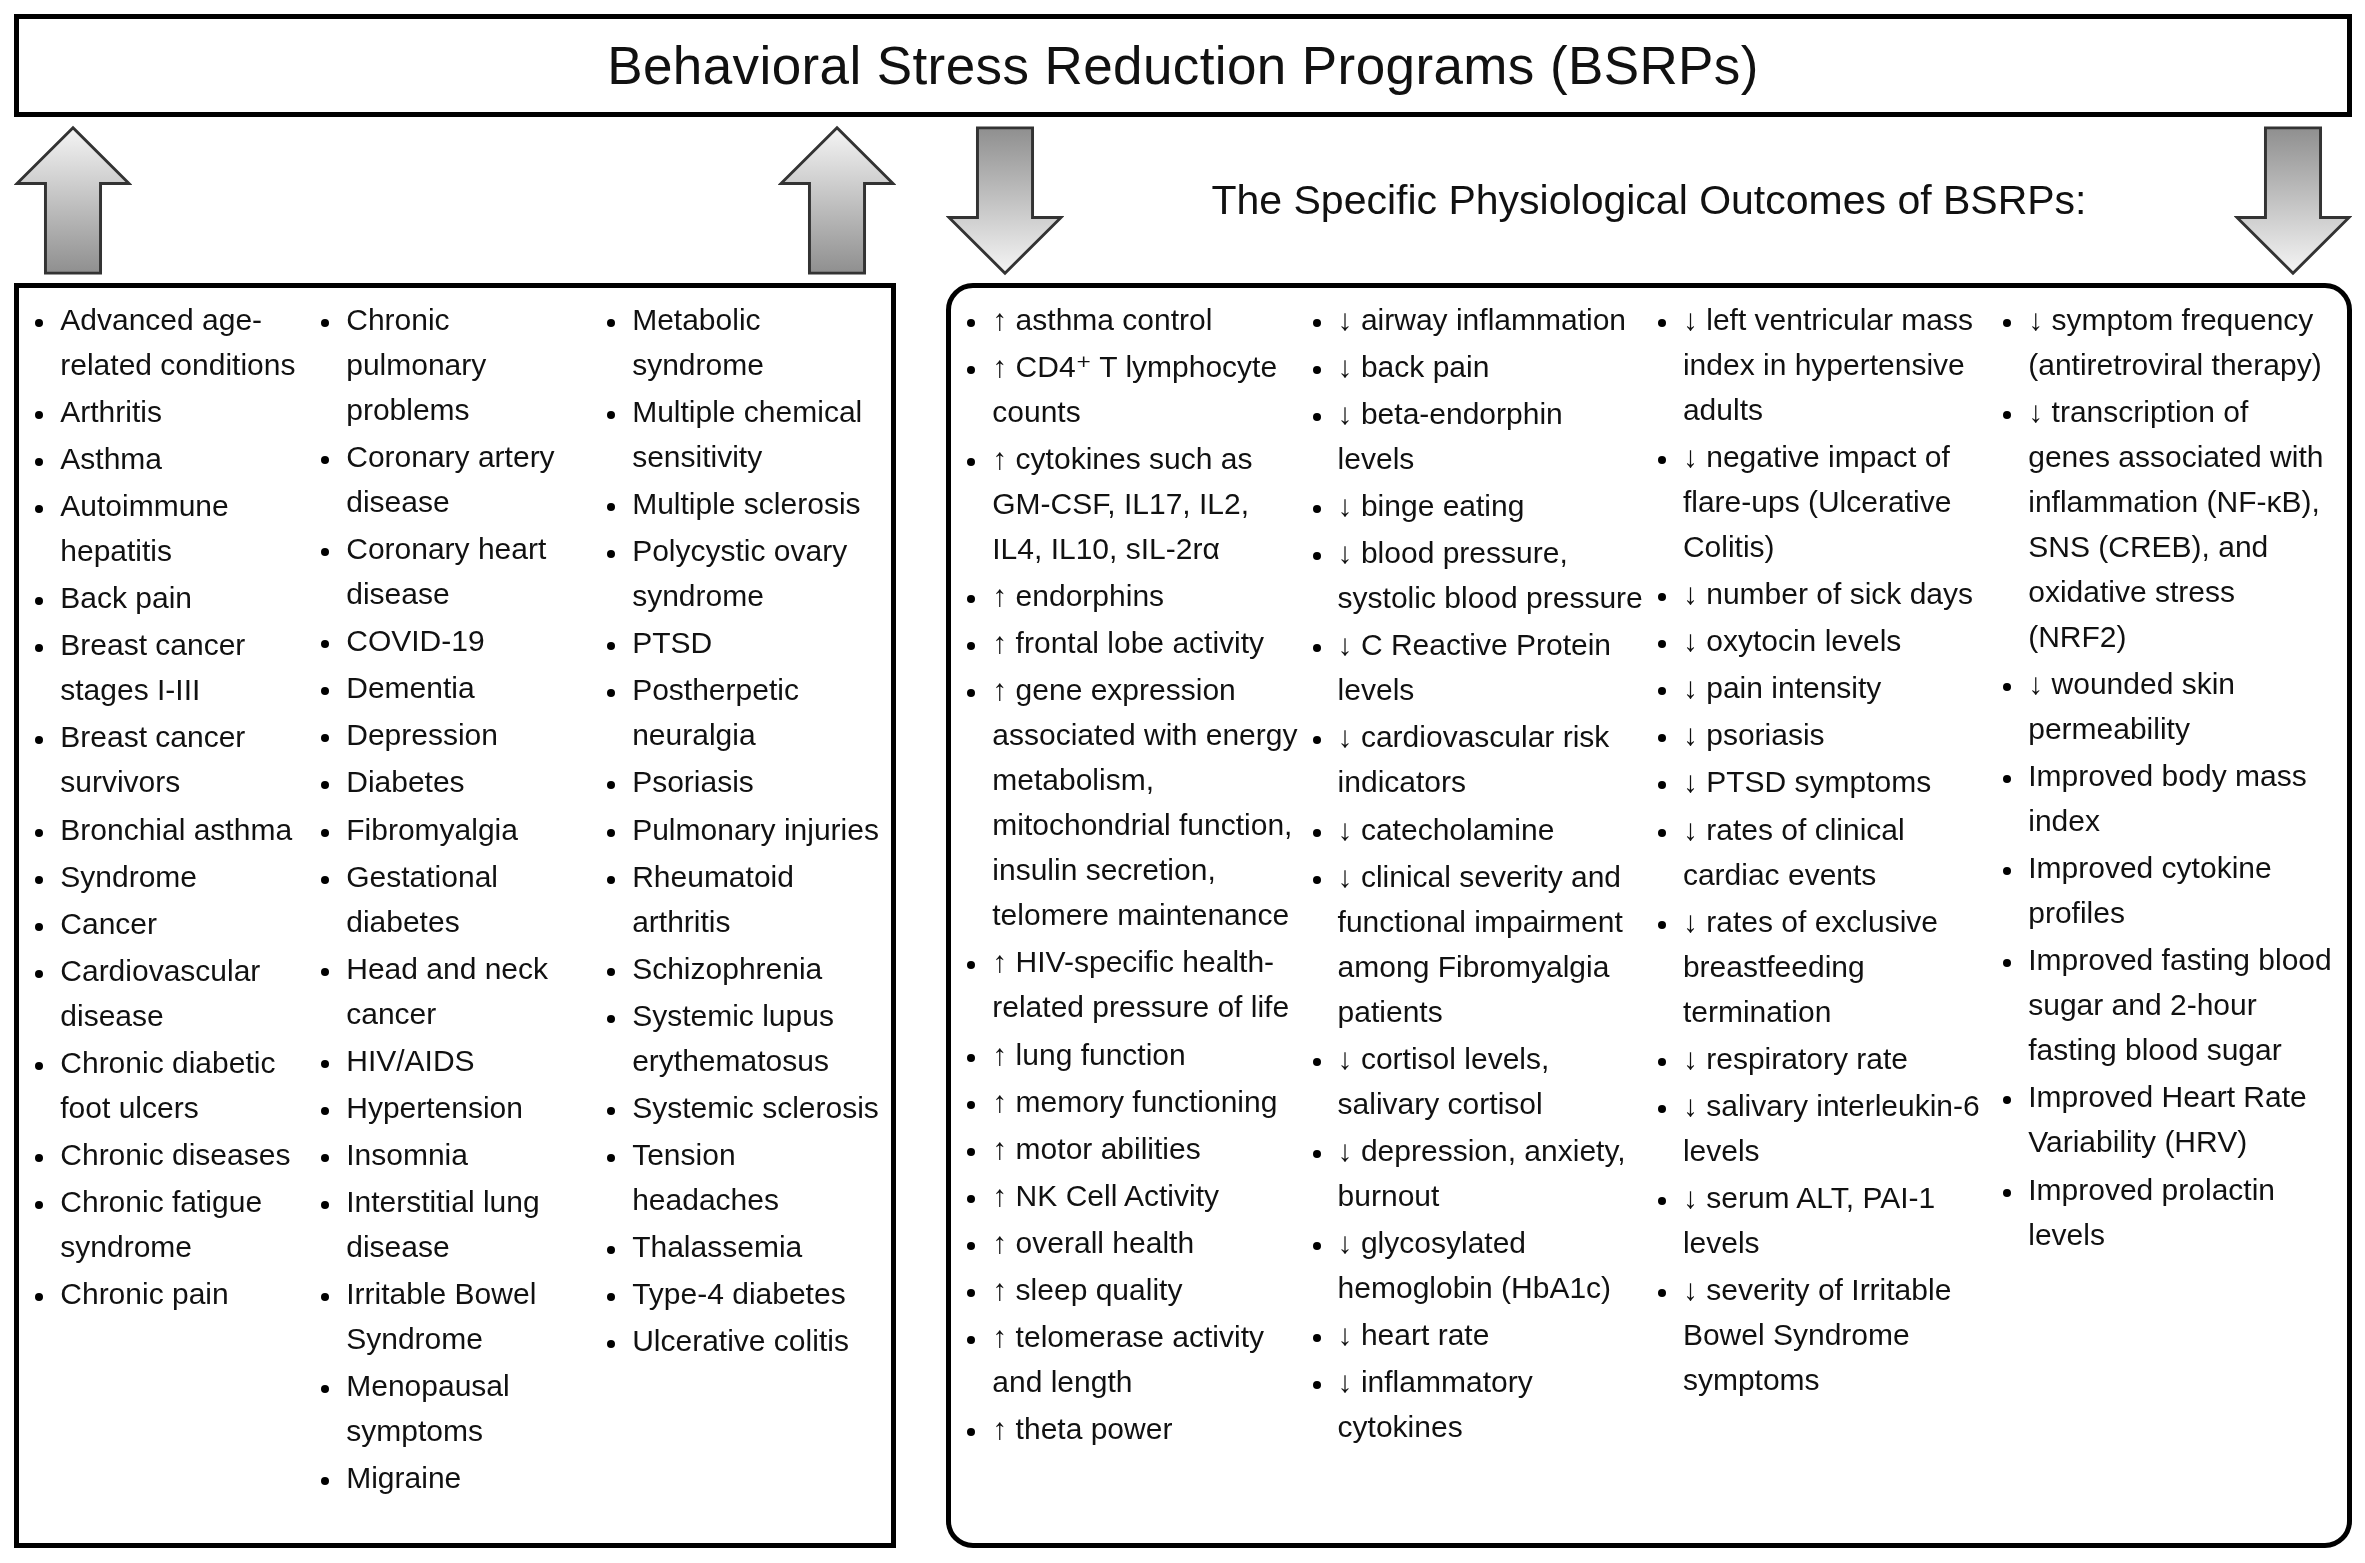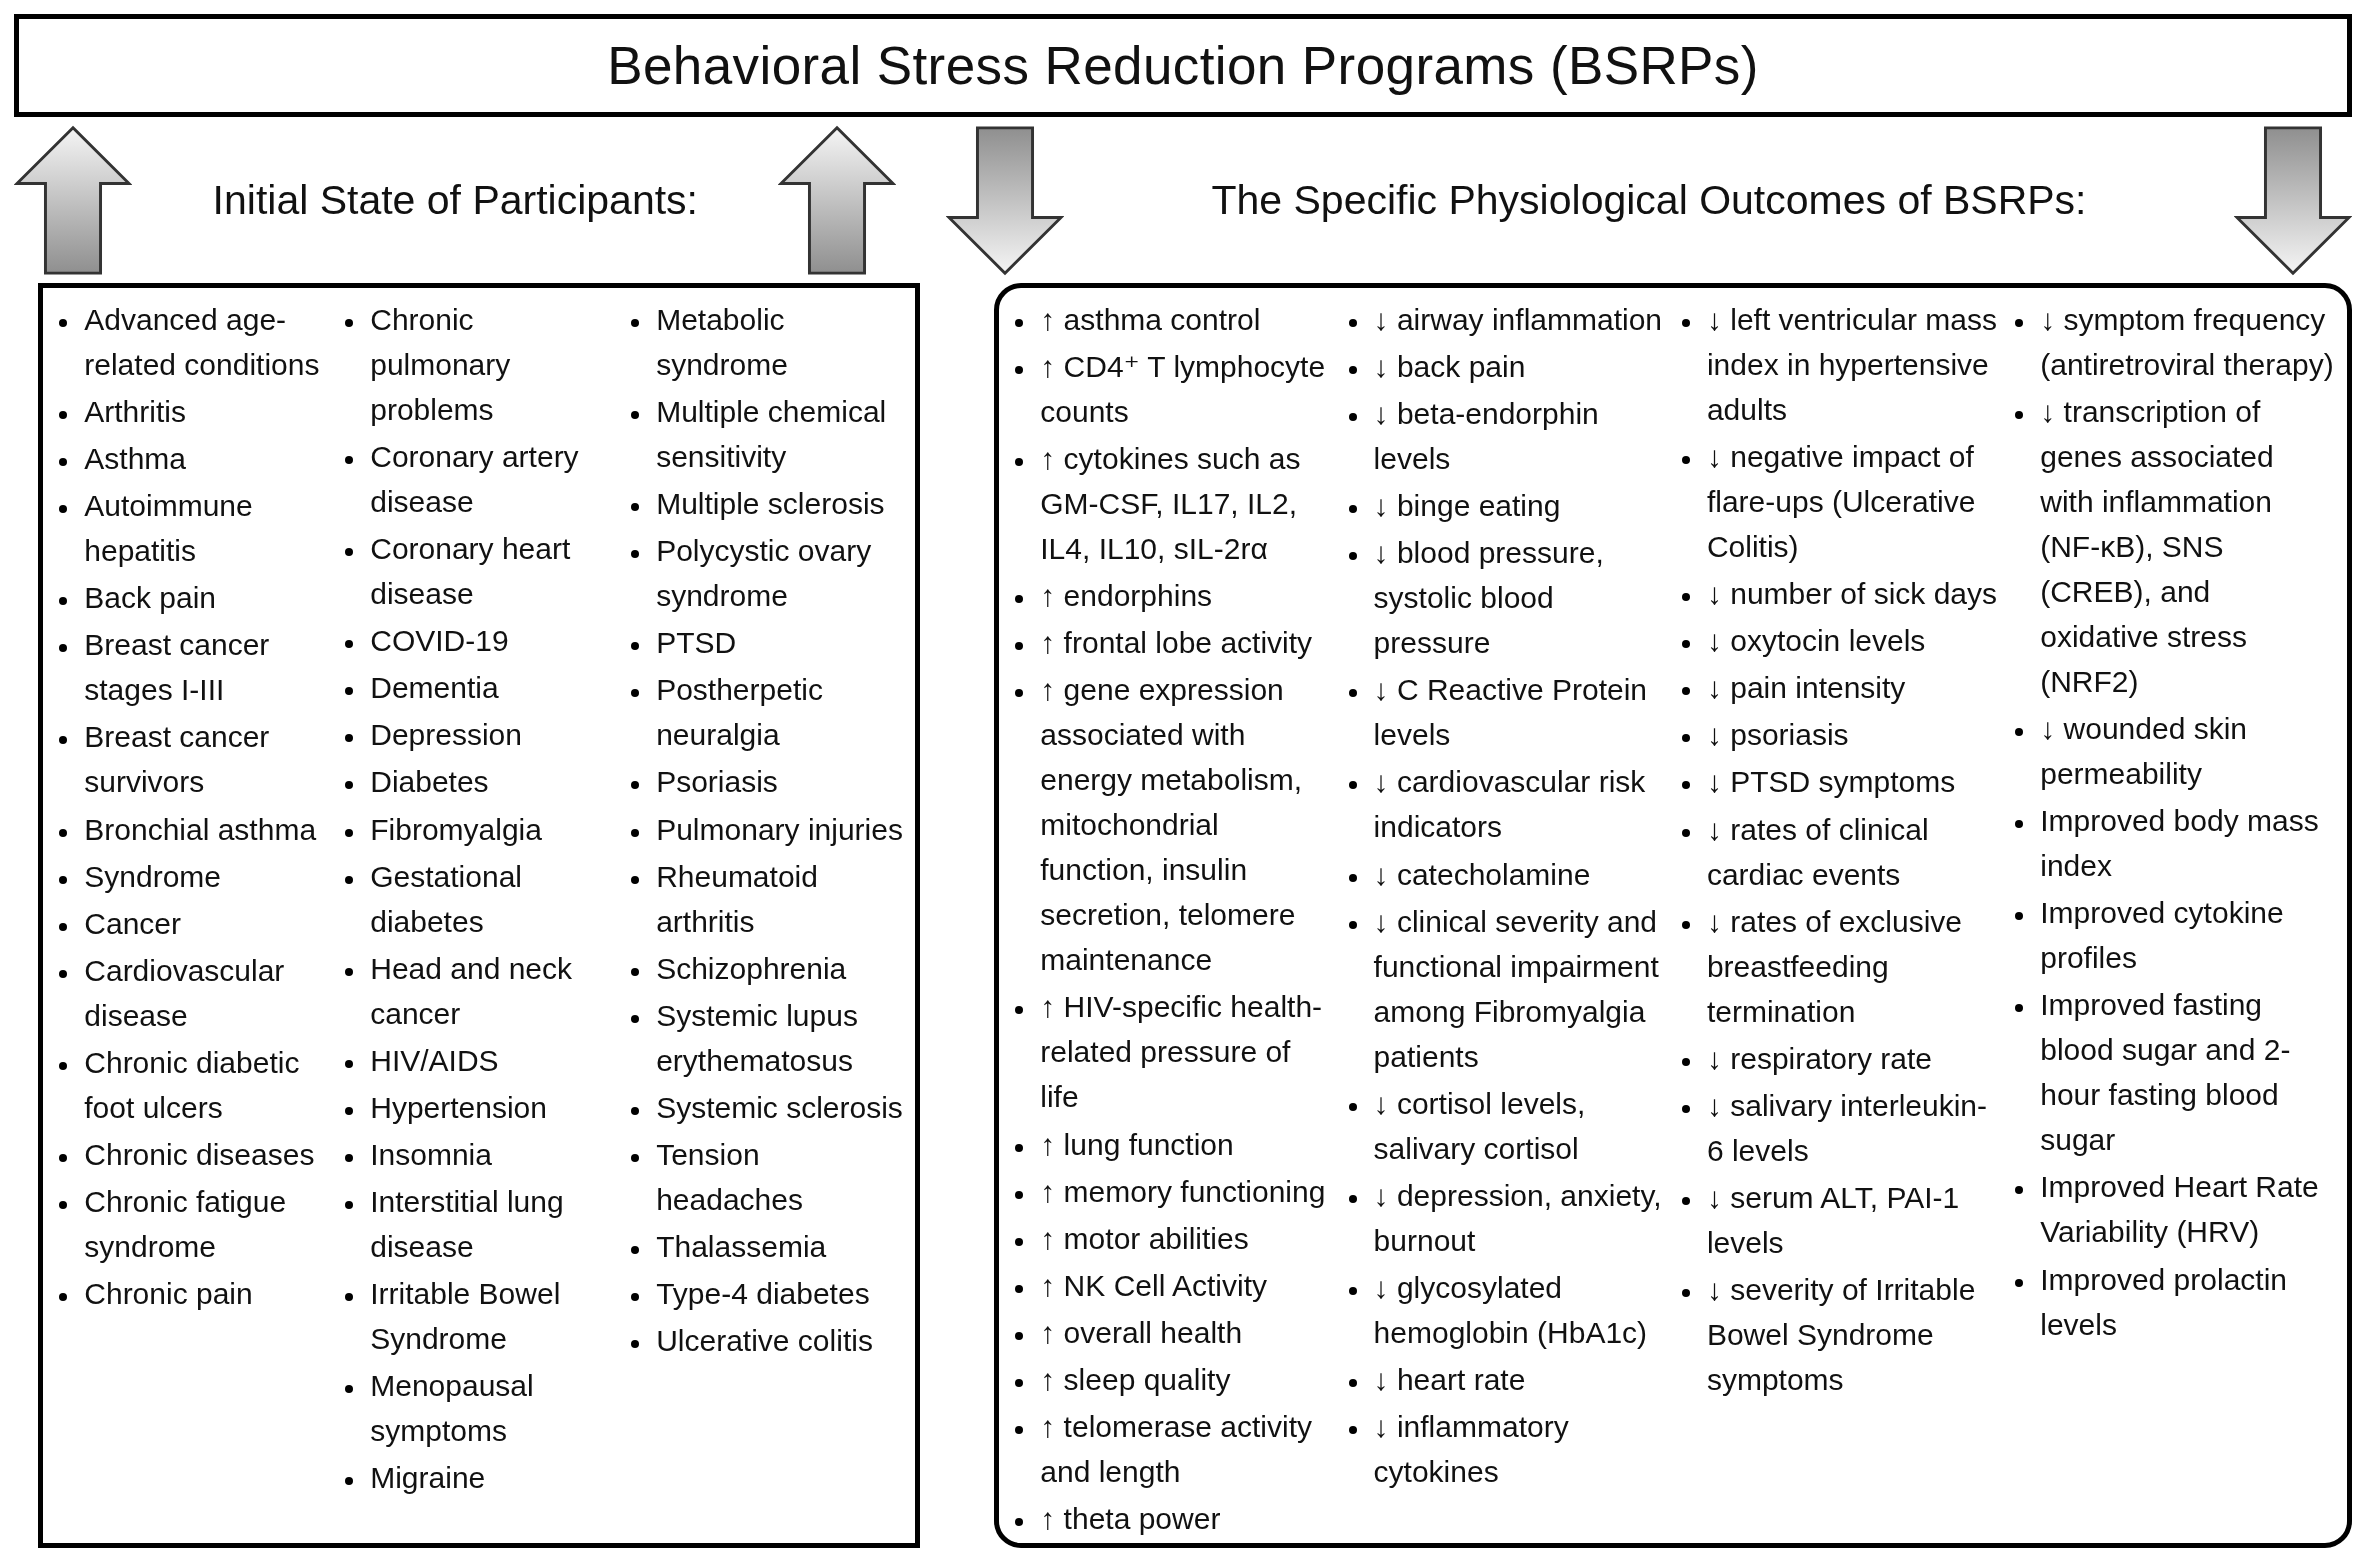--- a/index.html
+++ b/index.html
@@ -65,21 +65,20 @@
     gap: 50px;
     height: 1265px;
   }
   .panel {
     border: 5.7px solid #000000;
     box-sizing: border-box;
     height: 100%;
     padding: 5.7px 7.1px;
     display: flex;
     overflow: hidden;
-    margin-left: 24px;
   }
   .panel-left {
     width: 882px;
     flex: 0 0 882px;
   }
   .panel-right {
     flex: 1;
     border-radius: 27px;
   }
   ul.col {
@@ -117,21 +116,20 @@
 
 <div class="banner">
   <span>Behavioral Stress Reduction Programs (BSRPs)</span>
 </div>
 
 <div class="header-band">
   <div class="head-left">
     <svg class="arrow" viewBox="0 0 120 160" preserveAspectRatio="none">
       <polygon points="60,3 117,62 88,62 88,157 32,157 32,62 3,62" fill="url(#gradUp)" stroke="#333333" stroke-width="3"></polygon>
     </svg>
-    <h2 class="section-header">Initial State of Participants:</h2>
     <svg class="arrow" viewBox="0 0 120 160" preserveAspectRatio="none">
       <polygon points="60,3 117,62 88,62 88,157 32,157 32,62 3,62" fill="url(#gradUp)" stroke="#333333" stroke-width="3"></polygon>
     </svg>
   </div>
   <div class="head-right">
     <svg class="arrow" viewBox="0 0 120 160" preserveAspectRatio="none">
       <polygon points="60,157 3,98 32,98 32,3 88,3 88,98 117,98" fill="url(#gradDown)" stroke="#333333" stroke-width="3"></polygon>
     </svg>
     <h2 class="section-header">The Specific Physiological Outcomes of BSRPs:</h2>
     <svg class="arrow" viewBox="0 0 120 160" preserveAspectRatio="none">

